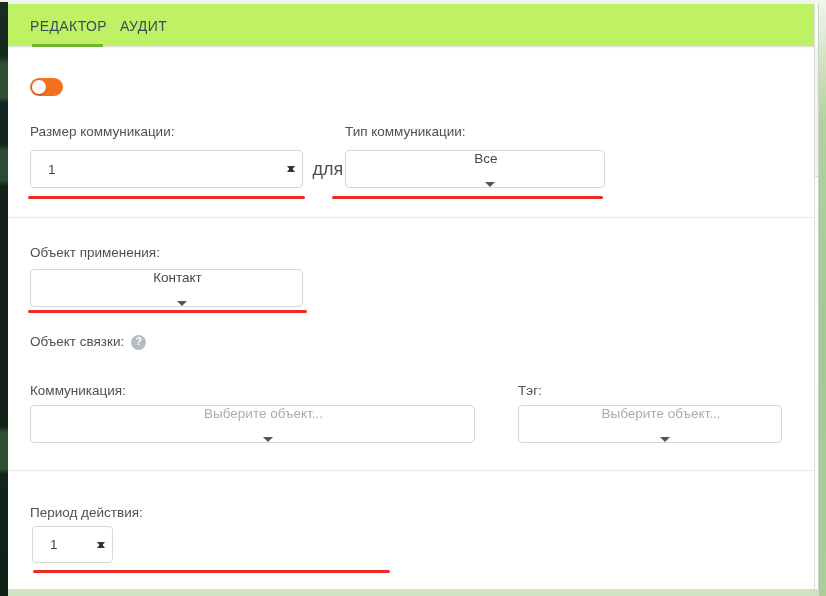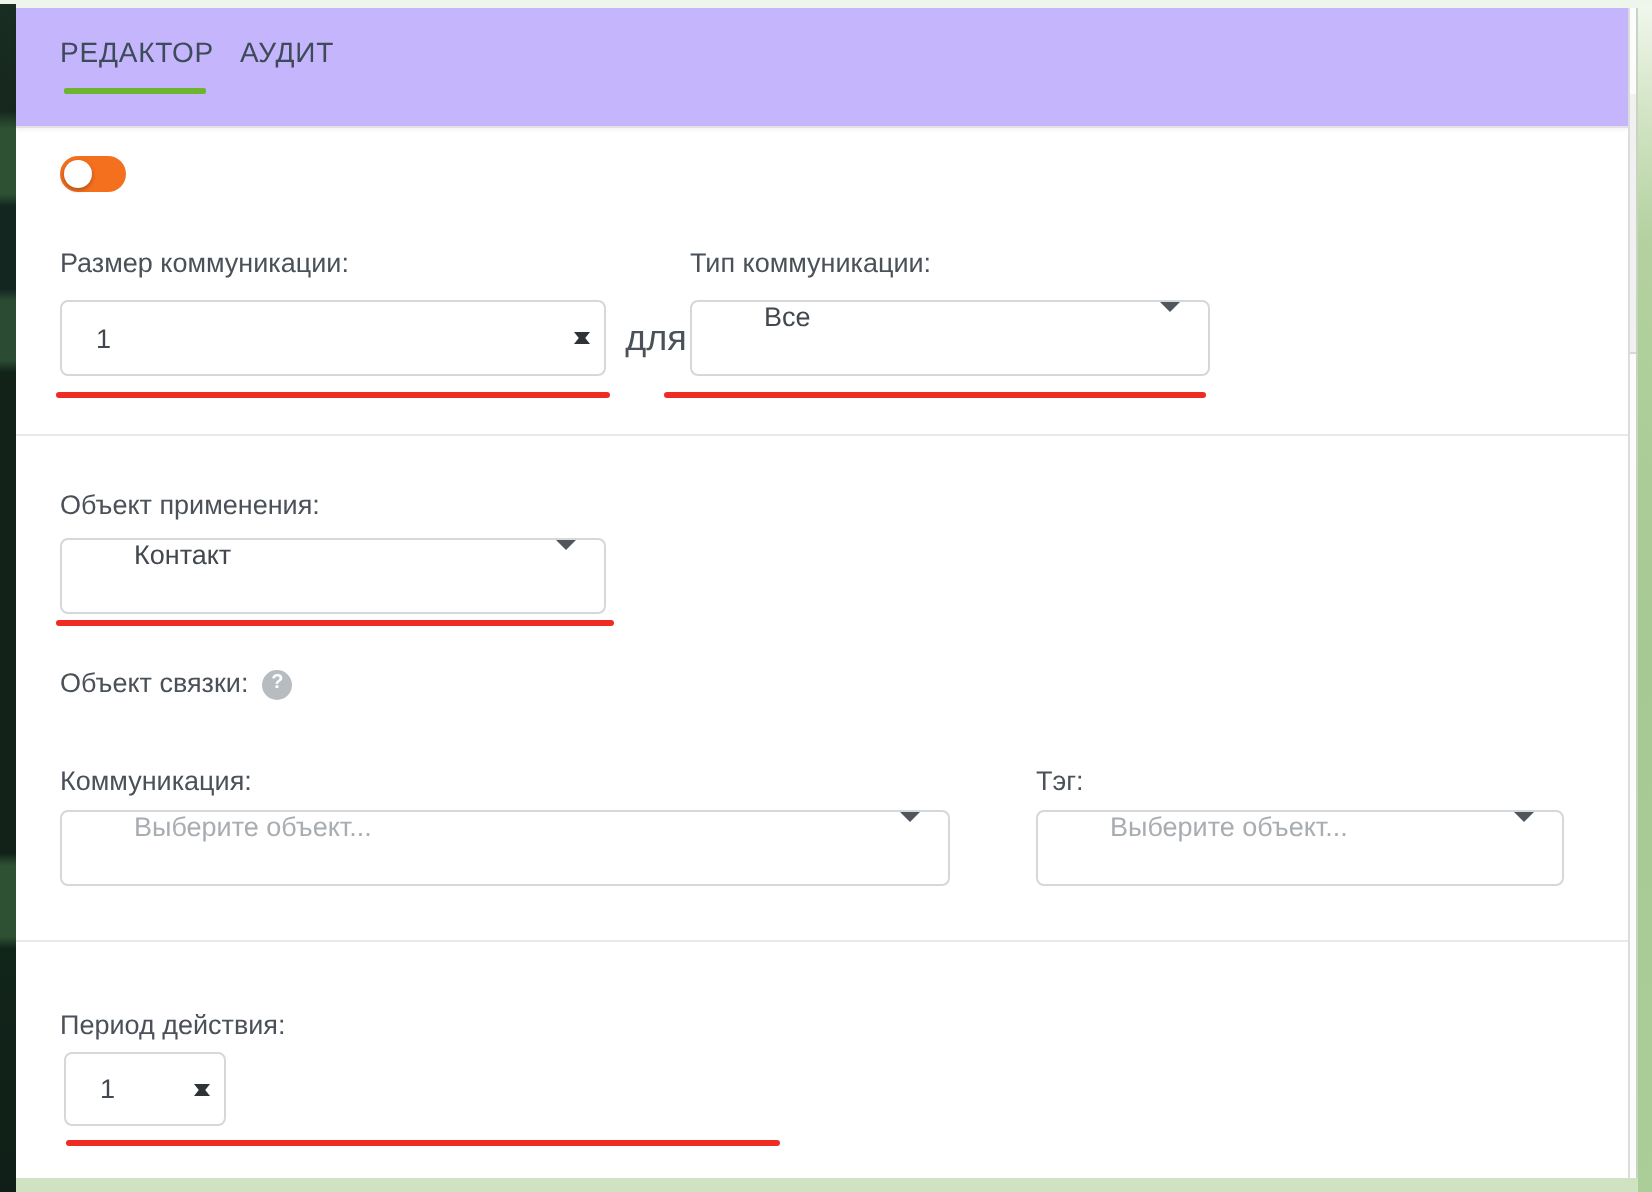--- a/index.html
+++ b/index.html
@@ -38,23 +38,23 @@
   .scroll-track {
     position:absolute; left:814px; top:4px; width:5px; height:585px;
     background:#fcfcfc; border-left:1px solid #dcdcdc; border-right:1px solid #c9d4c0;
   }
   .scroll-thumb {
     position:absolute; left:0; top:43px; width:100%; height:130px;
     background:#f1f1f1; border-bottom:1px solid #d8d8d8;
   }
   
   .tabbar {
-    position:absolute; left:0; top:0; width:100%; height:60px;
+    position:absolute; left:0; top:0; width:100%; height:43px;
     border-bottom:1px solid #e2e2e2; box-shadow:0 1px 2px rgba(0,0,0,.05);
-    background:#c4b5fd;
+    background:#bef264;
   }
   .tab {
     position:absolute; top:0; height:43px; line-height:45px;
     font-size:14px; color:#3d4a57; letter-spacing:.4px; cursor:pointer;
     white-space:nowrap;
   }
   .tab-editor { left:22px; }
   .tab-audit  { left:112px; }
   .tab-underline {
     position:absolute; left:24px; top:40px; width:71px; height:3px;
@@ -76,22 +76,22 @@
   
   .lbl { position:absolute; font-size:13.5px; color:#4a5158; line-height:16px; white-space:nowrap; }
   .lbl-flex { display:flex; align-items:center; gap:7px; }
   
   .box {
     position:absolute; height:38px; background:#fff;
     border:1px solid #d5d8db; border-radius:4px;
     font-size:13.5px; color:#42484e;
   }
   .select {
-    display:flex; align-items:flex-start; justify-content:space-between;
-    padding:0 14px 0 36px; cursor:pointer;
+    display:flex; align-items:center; justify-content:space-between;
+    padding:0 14px 0 36px; cursor:pointer;flex-direction:column;
   }
   .select .placeholder { color:#a8adb2; }
   .caret {
     width:0; height:0; flex:0 0 auto; margin-left:8px;
     border-left:5px solid transparent; border-right:5px solid transparent;
     border-top:5px solid #50565c;
   }
   .num-box { padding:0; }
   .num-box input {
     position:absolute; left:0; top:0; width:calc(100% - 26px); height:100%;

